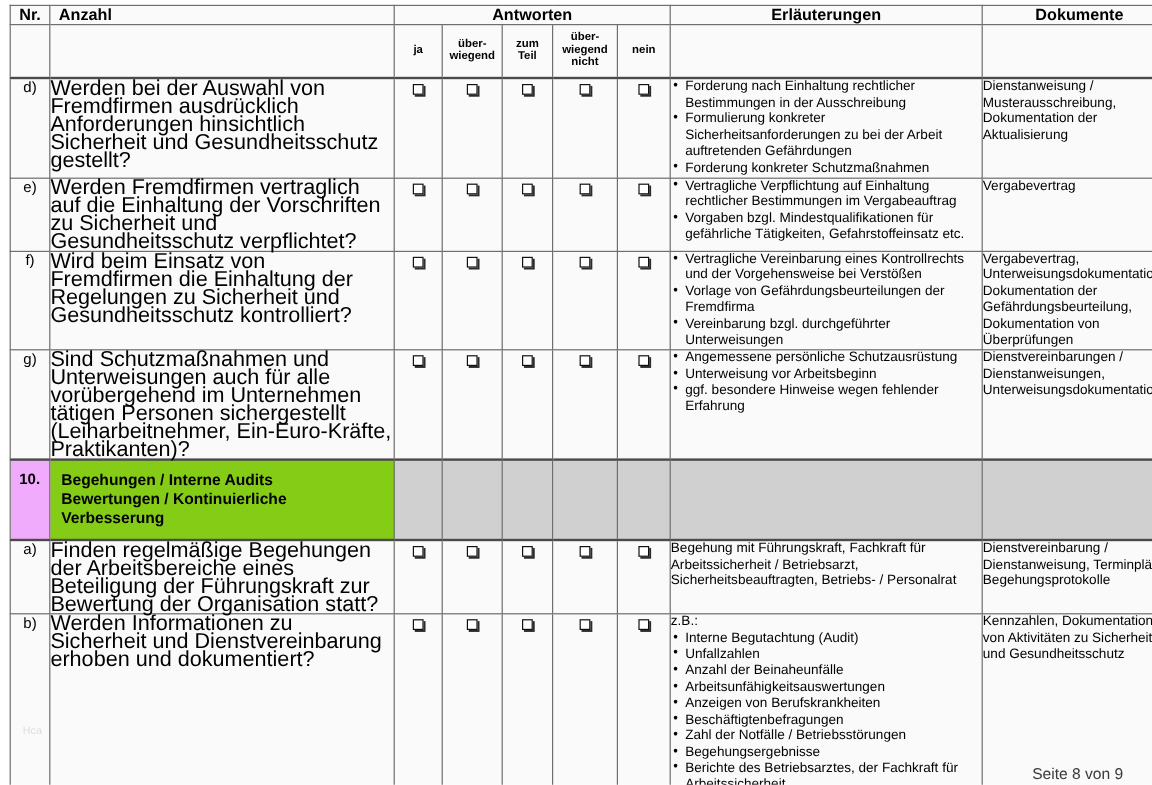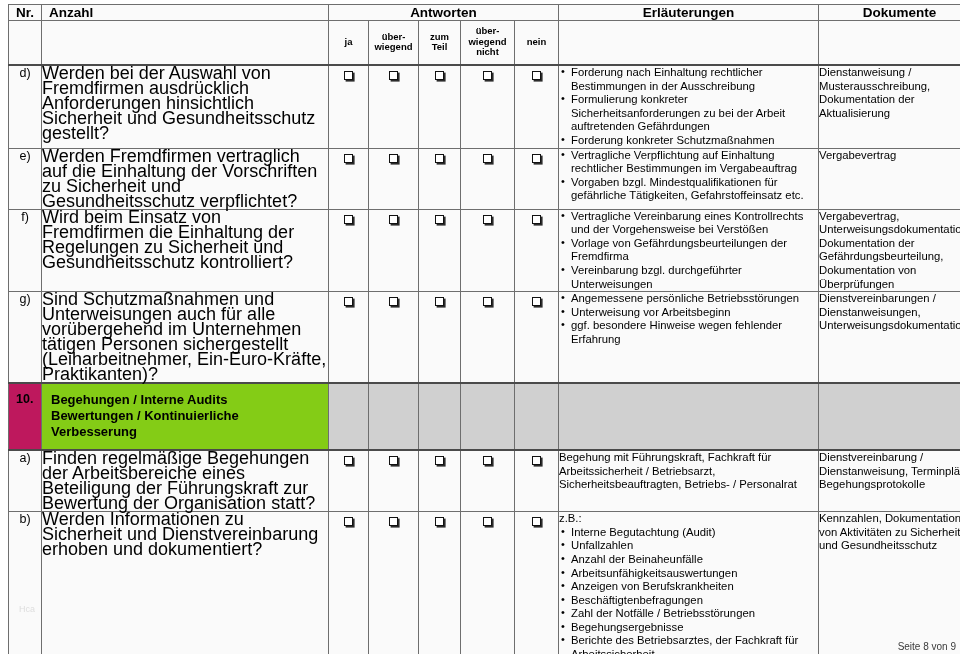--- a/index.html
+++ b/index.html
@@ -141,43 +141,43 @@
     border-top: 2px solid #4a4a4a;
     border-bottom: 2px solid #4a4a4a;
   }
   tr.section td.frage {
     font-weight: bold;
     font-size: 13px;
     line-height: 16px;
     padding: 8px 8px 9px 9px;
   }
   tr.section td.nr.num {
-    background: #be185d;
+    background: #f0abfc;
     padding-top: 8px;
   }
   tr.section td.cb, tr.section td.erl, tr.section td.dok {
     background: #d0d0d0;
   }
 
   
   .checkbox {
     display: inline-block;
     width: 9px;
     height: 9px;
     border: 1.4px solid #111111;
     background: #ffffff;
     box-shadow: 1.6px 1.6px 0 0 #2b2b2b;
     box-sizing: border-box;
   }
 
   .footer {
     position: absolute;
-    right: 4px;
+    right: 24px;
     bottom: 6px;
-    font-size: 10px;
+    font-size: 13px;
     color: #3a3a3a;
   }
   .watermark {
     position: absolute;
     left: 19px;
     bottom: 44px;
     font-size: 9px;
     color: #dedede;
   }
 </style>
@@ -272,21 +272,21 @@
         <tr>
           <td class="nr">g)</td>
           <td class="frage">Sind Schutzmaßnahmen und Unterweisungen auch für alle vorübergehend im Unternehmen tätigen Personen sichergestellt (Leiharbeitnehmer, Ein-Euro-Kräfte, Praktikanten)?</td>
           <td class="cb"><span class="checkbox"></span></td>
           <td class="cb"><span class="checkbox"></span></td>
           <td class="cb"><span class="checkbox"></span></td>
           <td class="cb"><span class="checkbox"></span></td>
           <td class="cb"><span class="checkbox"></span></td>
           <td class="erl">
             <ul class="bul">
-              <li>Angemessene persönliche Betriebsstörungen</li>
+              <li>Angemessene persönliche Schutzausrüstung</li>
               <li>Unterweisung vor Arbeitsbeginn</li>
               <li>ggf. besondere Hinweise wegen fehlender Erfahrung</li>
             </ul>
           </td>
           <td class="dok">Dienstvereinbarungen / Dienstanweisungen, Unterweisungsdokumentation</td>
         </tr>
         <tr class="section">
           <td class="nr num">10.</td>
           <td class="frage">Begehungen / Interne Audits<br>Bewertungen / Kontinuierliche Verbesserung</td>
           <td class="cb"></td>

